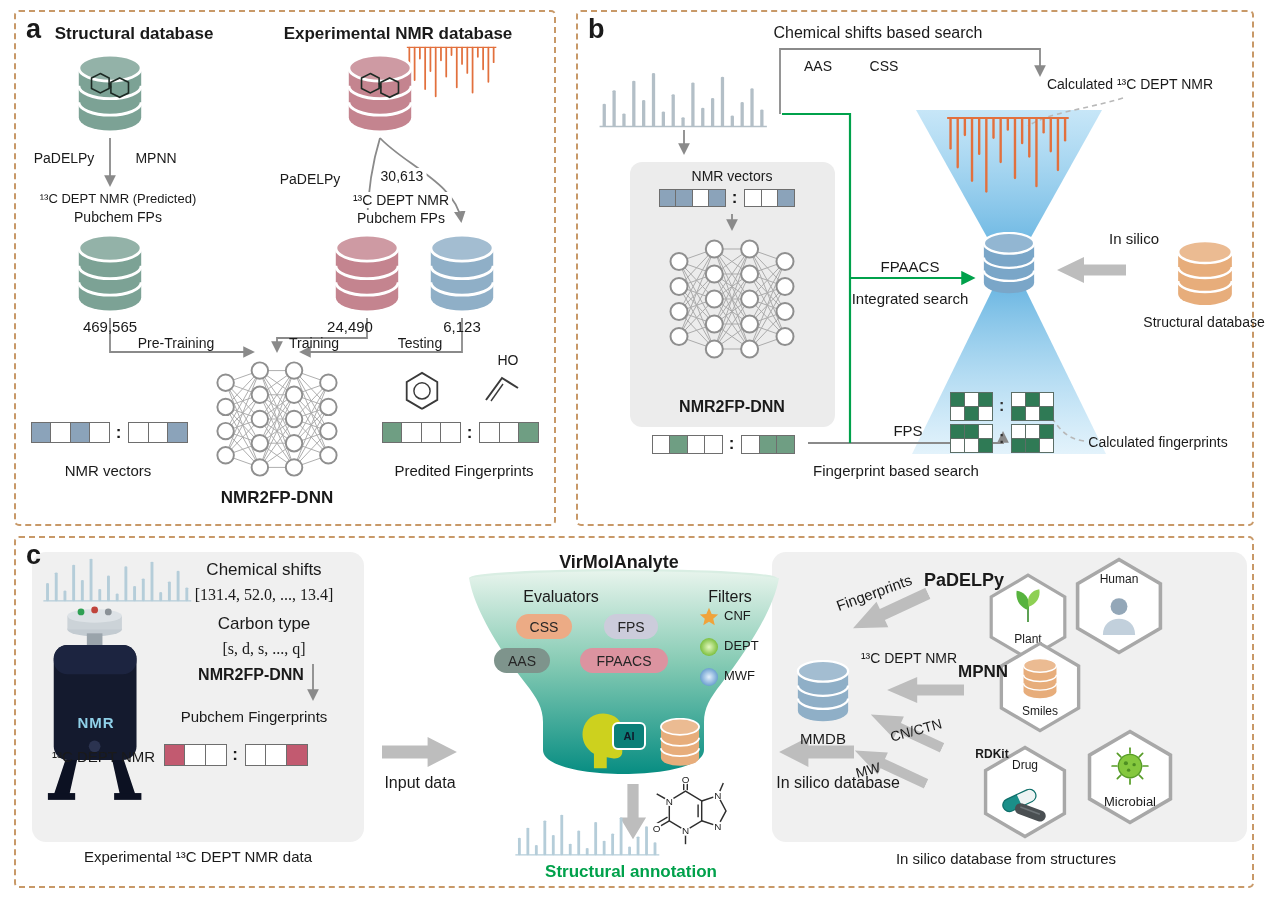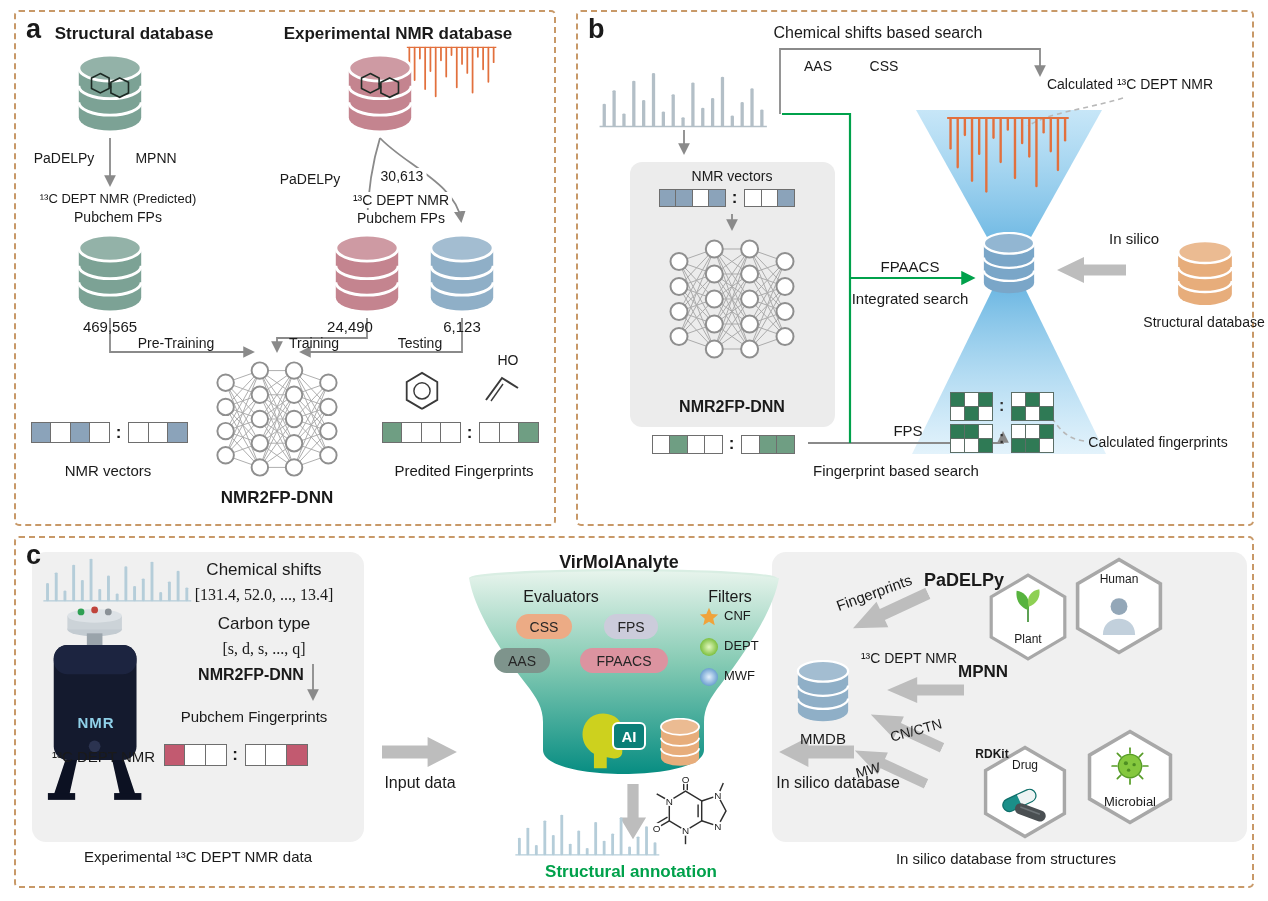--- a/index.html
+++ b/index.html
@@ -33,21 +33,21 @@
   .gg i{border:1px solid #5c6e66;margin:-0.5px;background:#fff}
   .gg i.on{background:#2f7a55}
   .barrow{position:absolute;z-index:3;color:#bdbdbd}
   .barrow svg{width:100%;height:100%;display:block}
   .usesvg{position:absolute;z-index:3}
   .pill{position:absolute;display:flex;align-items:center;justify-content:center;
         border-radius:13px;font-size:14px;color:#262626;z-index:4}
   .hex{position:absolute;z-index:3}
   .hex .hexlbl{position:absolute;width:100%;text-align:center;font-size:12px;z-index:4}
   .ai-chip{position:absolute;background:#0b7f78;border:2px solid #fff;border-radius:6px;
-           color:#ffffff;font-weight:700;font-size:15px;display:flex;align-items:center;
+           color:#0f172a;font-weight:700;font-size:11px;display:flex;align-items:center;
            justify-content:center;z-index:5}
   svg text{font-family:"Liberation Sans",sans-serif}
 </style>
 </head>
 <body>
 
 <svg width="0" height="0" style="position:absolute">
   <defs>
     <marker id="mG" viewBox="0 0 10 10" refX="7.5" refY="5" markerWidth="6.5" markerHeight="6.5" orient="auto">
       <path d="M0 0 L10 5 L0 10 z" fill="#8a8a8a"></path>
@@ -582,20 +582,29 @@
   </div>
 
   <div class="t f14 ctr" style="left:893px;top:112px">¹³C DEPT NMR</div>
   <div class="t b f17 ctr" style="left:967px;top:124px">MPNN</div>
   <div class="barrow" style="left:870px;top:138px;width:78px;height:28px;transform:rotate(180deg)">
     <svg viewBox="0 0 70 30" preserveAspectRatio="none">
         <use href="#sym-barrow"></use>
       </svg>
   </div>
 
+  <div class="hex" style="left:982px;top:102px;width:84px;height:94px">
+    <svg style="position:absolute;inset:0;width:100%;height:100%" viewBox="0 0 100 112" preserveAspectRatio="none">
+        <use href="#sym-hex"></use>
+      </svg>
+    <svg class="el" style="left:23px;top:18px;width:38px;height:42px;color:#e7ad7b" viewBox="0 0 60 68" preserveAspectRatio="none">
+        <use href="#sym-db"></use>
+      </svg>
+    <div class="hexlbl" style="top:64px">Smiles</div>
+  </div>
 
   <svg class="usesvg" style="left:778px;top:122px;width:58px;height:64px;color:#8fafc7" viewBox="0 0 60 68" preserveAspectRatio="none">
       <use href="#sym-db"></use>
     </svg>
   <div class="t f15 ctr" style="left:807px;top:192px;font-size:15px">MMDB</div>
 
   <div class="t f14 ctr" style="left:900px;top:184px;transform:translateX(-50%) rotate(-15deg)">CN/CTN</div>
   <div class="t f14 ctr" style="left:852px;top:224px;transform:translateX(-50%) rotate(-15deg)">MW</div>
   <div class="barrow" style="left:850px;top:180px;width:80px;height:26px;transform:rotate(205deg)">
     <svg viewBox="0 0 70 30" preserveAspectRatio="none">

